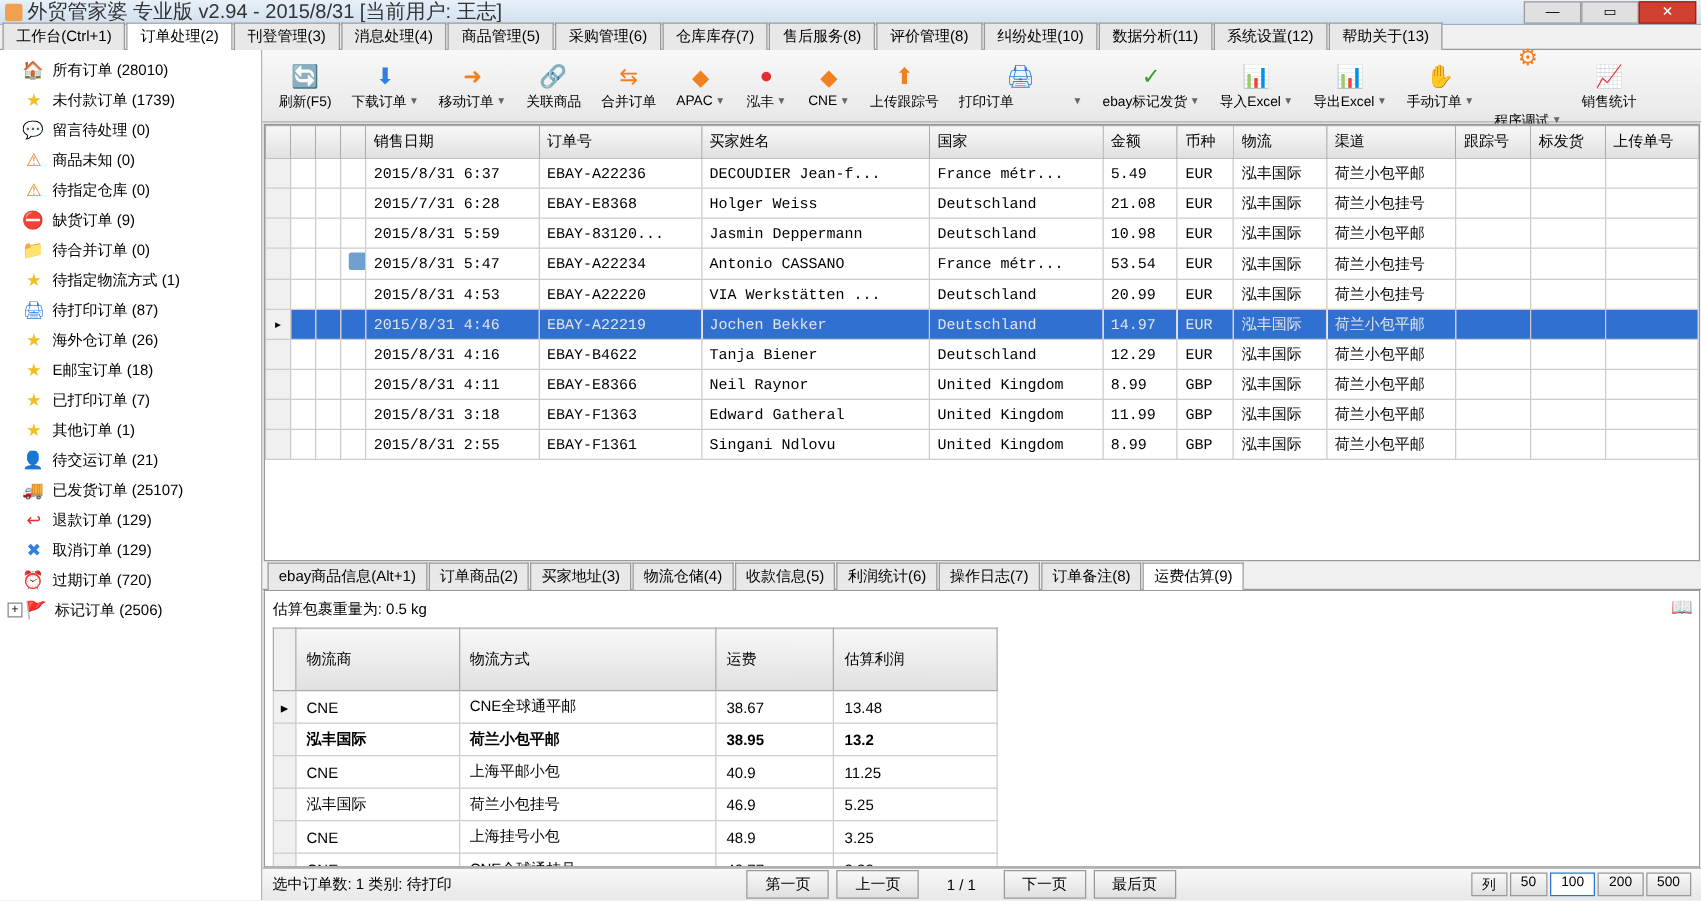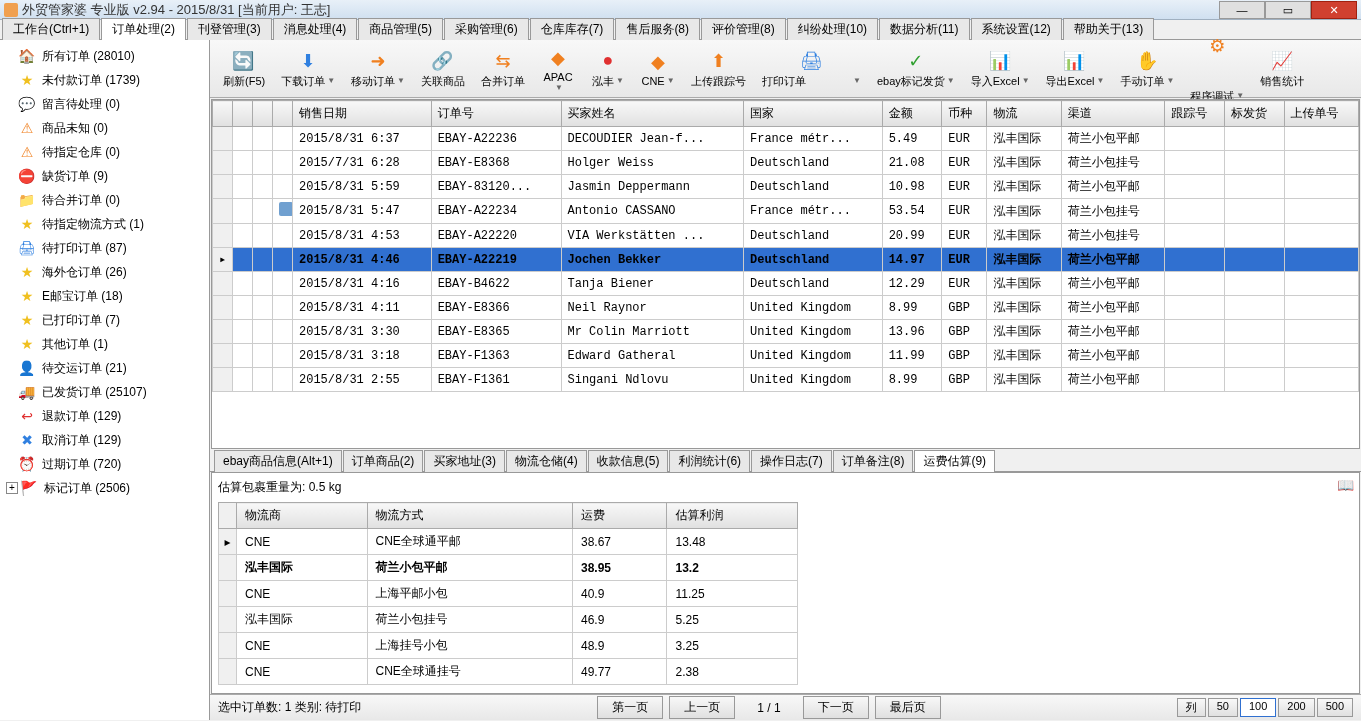--- a/index.html
+++ b/index.html
@@ -1,19 +1,19 @@
 <!DOCTYPE html>
 <html><head>
 <meta charset="utf-8">
 <style>
 * { box-sizing: border-box; margin: 0; padding: 0; }
 body { font-family: "Microsoft YaHei", SimSun, Arial, sans-serif; font-size: 12px; background: #f0f0f0; width: 1361px; height: 721px; overflow: hidden; }
 .title-bar { height: 20px; background: linear-gradient(#e8f0f8,#d0e0f0); display: flex; align-items: center; padding: 0 4px; border-bottom:1px solid #a0b0c0;}
 .title-bar .icon { width:14px; height:14px; background:#f0a050; margin-right:4px; border-radius:2px;}
-.title-bar .title { flex:1; color:#333; font-size:13px; }
+.title-bar .title { flex:1; color:#333; font-size:16px; }
 .win-controls { display:flex; gap:0; }
 .win-btn { width:46px; height:18px; text-align:center; line-height:16px; border:1px solid #999; background:#e0e0e0; font-size:11px;}
 .win-btn.close { background:#d04030; color:#fff; border-color:#a02010;}
 .main-tabs { height:20px; background:#f0f0f0; display:flex; align-items:flex-end; border-bottom:1px solid #999; padding-left:2px;}
 .main-tab { padding:2px 10px; border:1px solid #999; border-bottom:none; background:#e8e8e8; margin-right:1px; font-size:12px; cursor:pointer; position:relative; top:1px;}
 .main-tab.active { background:#fff; }
 .work-area { display:flex; height:680px; }
 .sidebar { width:210px; border-right:1px solid #999; background:#fff; overflow:auto; padding:4px 2px;}
 .side-item { display:flex; align-items:center; padding:3px 6px 3px 16px; cursor:pointer; white-space:nowrap;}
 .side-item.has-tree { padding-left:4px; }
@@ -24,32 +24,32 @@
 .toolbar { height:58px; background:linear-gradient(#f8f8f8,#e8e8e8); border-bottom:1px solid #aaa; display:flex; align-items:center; padding:2px 6px; gap:2px;}
 .tool-btn { display:flex; flex-direction:column; align-items:center; padding:2px 6px; cursor:pointer; border:1px solid transparent; min-width:48px;}
 .tool-ico { width:24px; height:24px; display:flex; align-items:center; justify-content:center; font-size:18px;}
 .tool-lbl { font-size:11px; white-space:nowrap; margin-top:1px;}
 .tool-dd { font-size:8px; color:#666; margin-left:2px;}
 .grid-wrap { flex:0 0 350px; background:#fff; border:1px solid #999; margin:1px; position:relative; overflow:hidden;}
 .grid-scroll{overflow:auto; height:100%;}
 table.grid { border-collapse:collapse; width:100%; font-family:"SimSun","Courier New",monospace; font-size:12px;}
 .grid th { background:linear-gradient(#f8f8f8,#e0e0e0); border:1px solid #aaa; padding:4px 6px; font-weight:normal; text-align:left; white-space:nowrap; position:sticky; top:0;}
 .grid td { border:1px solid #ccc; padding:3px 6px; white-space:nowrap; overflow:hidden; text-overflow:ellipsis; background:#fff;}
-.grid tr.selected td { background:#3070d0; color:#000000;font-weight:bold; }
+.grid tr.selected td { background:#3070d0; color:#e5e5e5; }
 .narrow{width:20px;min-width:20px;max-width:20px;padding:2px;}
 .row-head{background:#f0f0f0 !important;width:18px;padding:0 !important;text-align:center;}
 .arrow-sel::before{content:"▸";color:#000;}
 .avatar{width:14px;height:14px;background:#70a0d0;border-radius:2px;display:inline-block;}
 .detail-tabs { height:20px; display:flex; align-items:flex-end; border-bottom:1px solid #999; padding-left:4px; margin-top:2px;}
 .detail-tab { padding:2px 8px; border:1px solid #999; border-bottom:none; background:#e8e8e8; margin-right:1px; font-size:12px; cursor:pointer; position:relative; top:1px;}
 .detail-tab.active { background:#fff; }
 .detail-body { flex:1; background:#fff; border:1px solid #999; margin:0 1px; padding:6px; overflow:auto; position:relative;}
 .weight-line{margin-bottom:6px;}
 table.freight { border-collapse:collapse; width:580px; font-size:12px;}
-.freight th { background:linear-gradient(#f8f8f8,#e0e0e0); border:1px solid #aaa; padding:4px 8px; font-weight:normal; text-align:left;}
+.freight th { background:linear-gradient(#f8f8f8,#e0e0e0); border:1px solid #aaa; padding:16px 8px; font-weight:normal; text-align:left;}
 .freight td { border:1px solid #ccc; padding:4px 8px; }
 .freight tr.bold td { font-weight:bold; }
 .freight .row-head{width:18px;}
 .book-ico{position:absolute;right:6px;top:4px;width:16px;height:16px;color:#a06030;font-size:14px;}
 .status-bar { height:26px; background:linear-gradient(#f8f8f8,#e8e8e8); border-top:1px solid #aaa; display:flex; align-items:center; padding:0 8px; gap:6px;}
 .status-text{flex:0 0 auto; margin-right:auto;}
 .pg-btn { padding:2px 14px; border:1px solid #999; background:linear-gradient(#f8f8f8,#e0e0e0); cursor:pointer;}
 .pg-info{padding:0 16px;}
 .size-btn{padding:1px 8px;border:1px solid #999;background:linear-gradient(#f8f8f8,#e0e0e0);cursor:pointer;font-size:11px;}
 .size-btn.active{background:#fff;border-color:#3070d0;}
@@ -193,21 +193,21 @@
           </div>
         </div>
         <div class="tool-btn">
           <div class="tool-ico ico-orange">⇆</div>
           <div style="display: flex; align-items: center;">
             <span class="tool-lbl">合并订单</span>
           </div>
         </div>
         <div class="tool-btn">
           <div class="tool-ico ico-orange">◆</div>
-          <div style="display: flex; align-items: center; flex-direction: column;">
+          <div style="display: flex; align-items: center;">
             <span class="tool-lbl">APAC</span>
             <span class="tool-dd">▼</span>
           </div>
         </div>
         <div class="tool-btn">
           <div class="tool-ico ico-red">●</div>
           <div style="display: flex; align-items: center;">
             <span class="tool-lbl">泓丰</span>
             <span class="tool-dd">▼</span>
           </div>
@@ -419,37 +419,20 @@
               <tr>
                 <td class="row-head"></td>
                 <td class="narrow"></td>
                 <td class="narrow"></td>
                 <td class="narrow"></td>
                 <td>2015/8/31 4:11</td>
                 <td>EBAY-E8366</td>
                 <td>Neil Raynor</td>
                 <td>United Kingdom</td>
                 <td>8.99</td>
-                <td>GBP</td>
-                <td>泓丰国际</td>
-                <td>荷兰小包平邮</td>
-                <td></td>
-                <td></td>
-                <td></td>
-              </tr>
-              <tr>
-                <td class="row-head"></td>
-                <td class="narrow"></td>
-                <td class="narrow"></td>
-                <td class="narrow"></td>
-                <td>2015/8/31 3:30</td>
-                <td>EBAY-E8365</td>
-                <td>Mr Colin Marriott</td>
-                <td>United Kingdom</td>
-                <td>13.96</td>
                 <td>GBP</td>
                 <td>泓丰国际</td>
                 <td>荷兰小包平邮</td>
                 <td></td>
                 <td></td>
                 <td></td>
               </tr>
               <tr>
                 <td class="row-head"></td>
                 <td class="narrow"></td>

